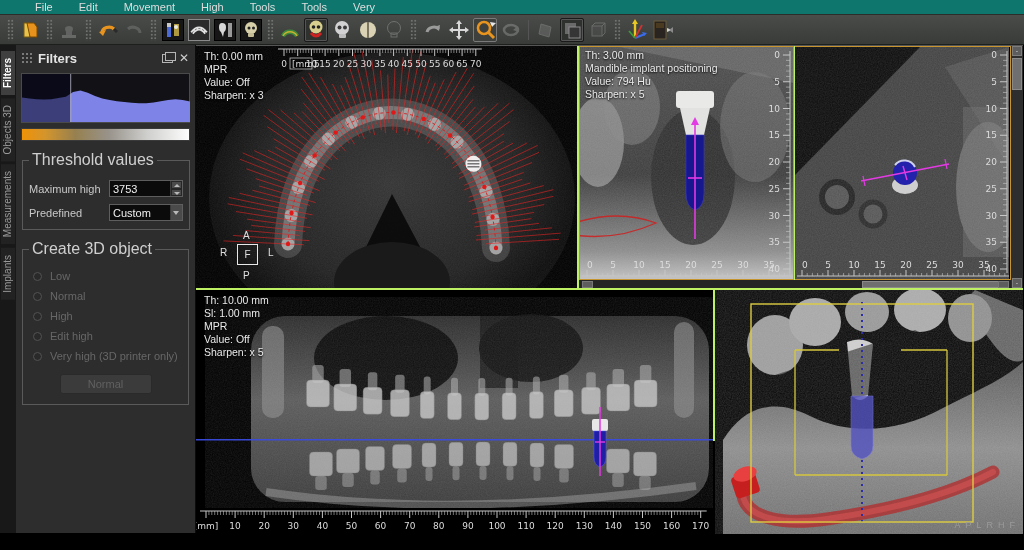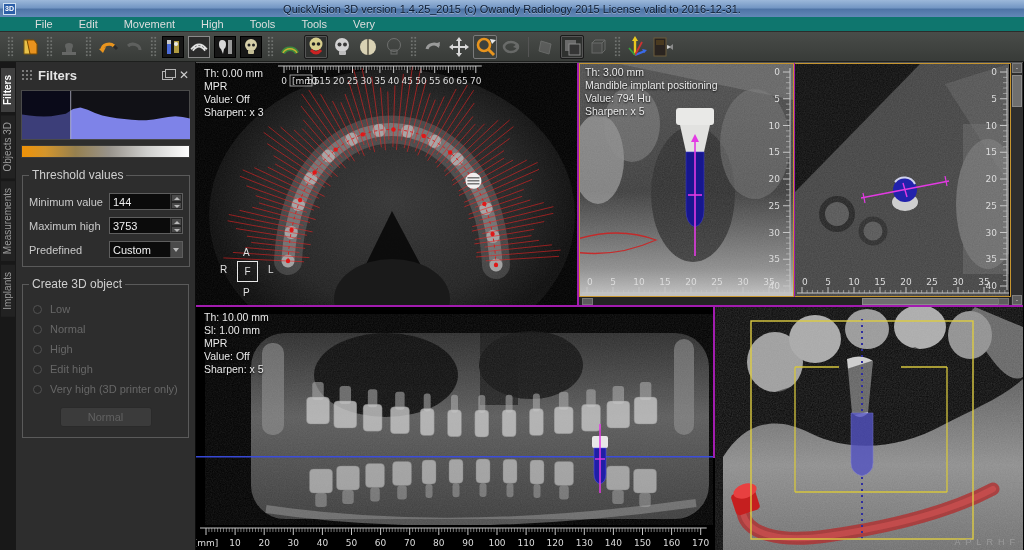--- a/index.html
+++ b/index.html
@@ -38,40 +38,40 @@
   .pgrip{width:13px;height:13px;margin:0 4px 0 5px;background-image:radial-gradient(#7a7a7a 1px,transparent 1.2px);background-size:4px 4px;}
   .ptitle{flex:1;font-size:13px;font-weight:bold;color:#e4e4e4;}
   .phicons{display:flex;align-items:center;margin-right:6px;gap:6px;}
   .float-ic{width:11px;height:9px;border:1px solid #b5b5b5;position:relative;}
   .float-ic:before{content:"";position:absolute;left:2px;top:-3px;width:9px;height:7px;border:1px solid #b5b5b5;background:#2d2d2d;}
   .close-ic{color:#cfcfcf;font-size:12px;line-height:10px;}
   .histwrap{margin:2px 5px 0 5px;background:#111116;border:1px solid #4a4a4a;height:50px;}
   .gradbar{margin:5px 5px 0 5px;height:13px;border:1px solid #3a3a3a;
            background:linear-gradient(90deg,#ef9207 0%,#d3952c 14%,#96804f 32%,#98938b 52%,#cfcfcd 75%,#fdfdfd 100%);}
   fieldset{border:1px solid #5a5a5a;margin:10px 6px 0 6px;padding:4px 6px 8px 6px;}
-  fieldset legend{font-size:12px;color:#cfcfcf;padding:0 3px;margin-top:19px;}
+  fieldset legend{font-size:16px;color:#cfcfcf;padding:0 3px;margin-top:19px;}
   .frow{display:flex;align-items:center;margin-top:7px;}
   .flabel{width:80px;font-size:11px;color:#c9c9c9;}
   .inbox{width:74px;height:17px;background:#0b0b0b;border:1px solid #5e5e5e;display:flex;}
   .inval{flex:1;color:#efefef;font-size:11px;padding:1px 3px;line-height:14px;}
   .spin{width:12px;display:flex;flex-direction:column;border-left:1px solid #3a3a3a;}
   .spin span{flex:1;background:#4a4a4a;border:1px solid #262626;position:relative;}
   .spin .up:after,.spin .dn:after{content:"";position:absolute;left:2px;border-left:3px solid transparent;border-right:3px solid transparent;}
   .spin .up:after{top:2px;border-bottom:3px solid #b8b8b8;}
   .spin .dn:after{top:2px;border-top:3px solid #b8b8b8;}
   .drop{width:74px;height:17px;background:#0b0b0b;border:1px solid #5e5e5e;display:flex;}
   .dbtn{width:12px;background:#4a4a4a;border-left:1px solid #3a3a3a;position:relative;}
   .dbtn:after{content:"";position:absolute;left:2px;top:6px;border-left:3.5px solid transparent;border-right:3.5px solid transparent;border-top:4px solid #b8b8b8;}
   .radio-row{display:flex;align-items:center;margin:8px 0 0 4px;}
   .rdot{width:9px;height:9px;border-radius:50%;border:1px solid #525252;background:#2a2a2a;margin-right:8px;}
   .rlabel{font-size:11px;color:#676767;}
   .createbtn{display:block;margin:12px auto 2px auto;width:92px;height:20px;background:#3b3b3b;
              border:1px solid #2a2a2a;border-radius:3px;color:#616161;font-size:11px;}
   
-  .main{position:relative;width:827px;height:396px;background:#a21caf;border-top:1px solid #555;}
+  .main{position:relative;width:827px;height:396px;background:#bef264;border-top:1px solid #555;}
   .vp{position:absolute;background:#000;overflow:hidden;}
   .vp1{left:0;top:0;width:381px;height:242px;}
   .vp2{left:383px;top:0;width:215px;height:234px;border:1px solid #c6952f;background:#000;}
   .vp3{left:599px;top:0;width:216px;height:234px;border:1px solid #c6952f;border-left:none;}
   .vp4{left:0;top:244px;width:517px;height:244px;}
   .vp5{left:519px;top:244px;width:308px;height:244px;}
   .scrollstrip{position:absolute;left:383px;top:234px;width:432px;height:8px;background:#242424;}
   .sq{position:absolute;top:1px;width:11px;height:7px;background:#5d5d5d;border:1px solid #777;}
   .hthumb{position:absolute;left:283px;top:1px;width:140px;height:7px;background:#6f6f6f;border:1px solid #8a8a8a;}
   .vscroll{position:absolute;left:815px;top:0;width:12px;height:242px;background:#2e2e2e;}
@@ -97,24 +97,20 @@
 
   <svg width="0" height="0" style="position:absolute">
     <defs>
       <filter id="bone">
           <feTurbulence type="fractalNoise" baseFrequency="0.85" numOctaves="2" stitchTiles="stitch" result="t"></feTurbulence>
         <feColorMatrix in="t" type="matrix" values="0 0 0 0 0.62  0 0 0 0 0.62  0 0 0 0 0.62  0 0 0 0.55 0"></feColorMatrix>
         </filter>
     </defs>
   </svg>
 
-  <div class="titlebar">
-    <div class="appicon">3D</div>
-    <div class="title-text">QuickVision 3D version 1.4.25_2015 (c) Owandy Radiology 2015 License valid to 2016-12-31.</div>
-  </div>
 
   <div class="menubar">
     <span class="menu-item">File</span>
     <span class="menu-item">Edit</span>
     <span class="menu-item">Movement</span>
     <span class="menu-item">High</span>
     <span class="menu-item">Tools</span>
     <span class="menu-item">Tools</span>
     <span class="menu-item">Very</span>
   </div>
@@ -302,30 +298,20 @@
         <svg id="histSvg" width="168" height="48">
             <path d="M0,48 L0.0,23.6 L7.3,24.4 L14.6,25.2 L21.9,25.6 L29.2,25.2 L36.5,24.0 L43.8,22.8 L51.1,18.0 L58.4,16.4 L65.7,18.8 L73.0,22.0 L80.3,24.4 L87.7,26.0 L95.0,27.2 L102.3,28.0 L109.6,28.8 L116.9,29.2 L124.2,29.2 L131.5,28.4 L138.8,27.2 L146.1,26.0 L153.4,25.2 L160.7,26.0 L168.0,27.6 L168,48 Z" fill="#7e83e8"></path>
             <rect x="0" y="0" width="48.7" height="48" fill="rgba(6,6,30,0.55)"></rect>
             <line x1="48.7" y1="0" x2="48.7" y2="48" stroke="#d0d0e0" stroke-width="1" opacity="0.7"></line>
           </svg>
       </div>
       <div class="gradbar"></div>
 
       <fieldset>
         <legend>Threshold values</legend>
-        <div class="frow">
-          <div class="flabel">Minimum value</div>
-          <div class="inbox">
-            <div class="inval">144</div>
-            <div class="spin">
-                <span class="up"></span>
-                <span class="dn"></span>
-              </div>
-          </div>
-        </div>
         <div class="frow">
           <div class="flabel">Maximum high</div>
           <div class="inbox">
             <div class="inval">3753</div>
             <div class="spin">
                 <span class="up"></span>
                 <span class="dn"></span>
               </div>
           </div>
         </div>

